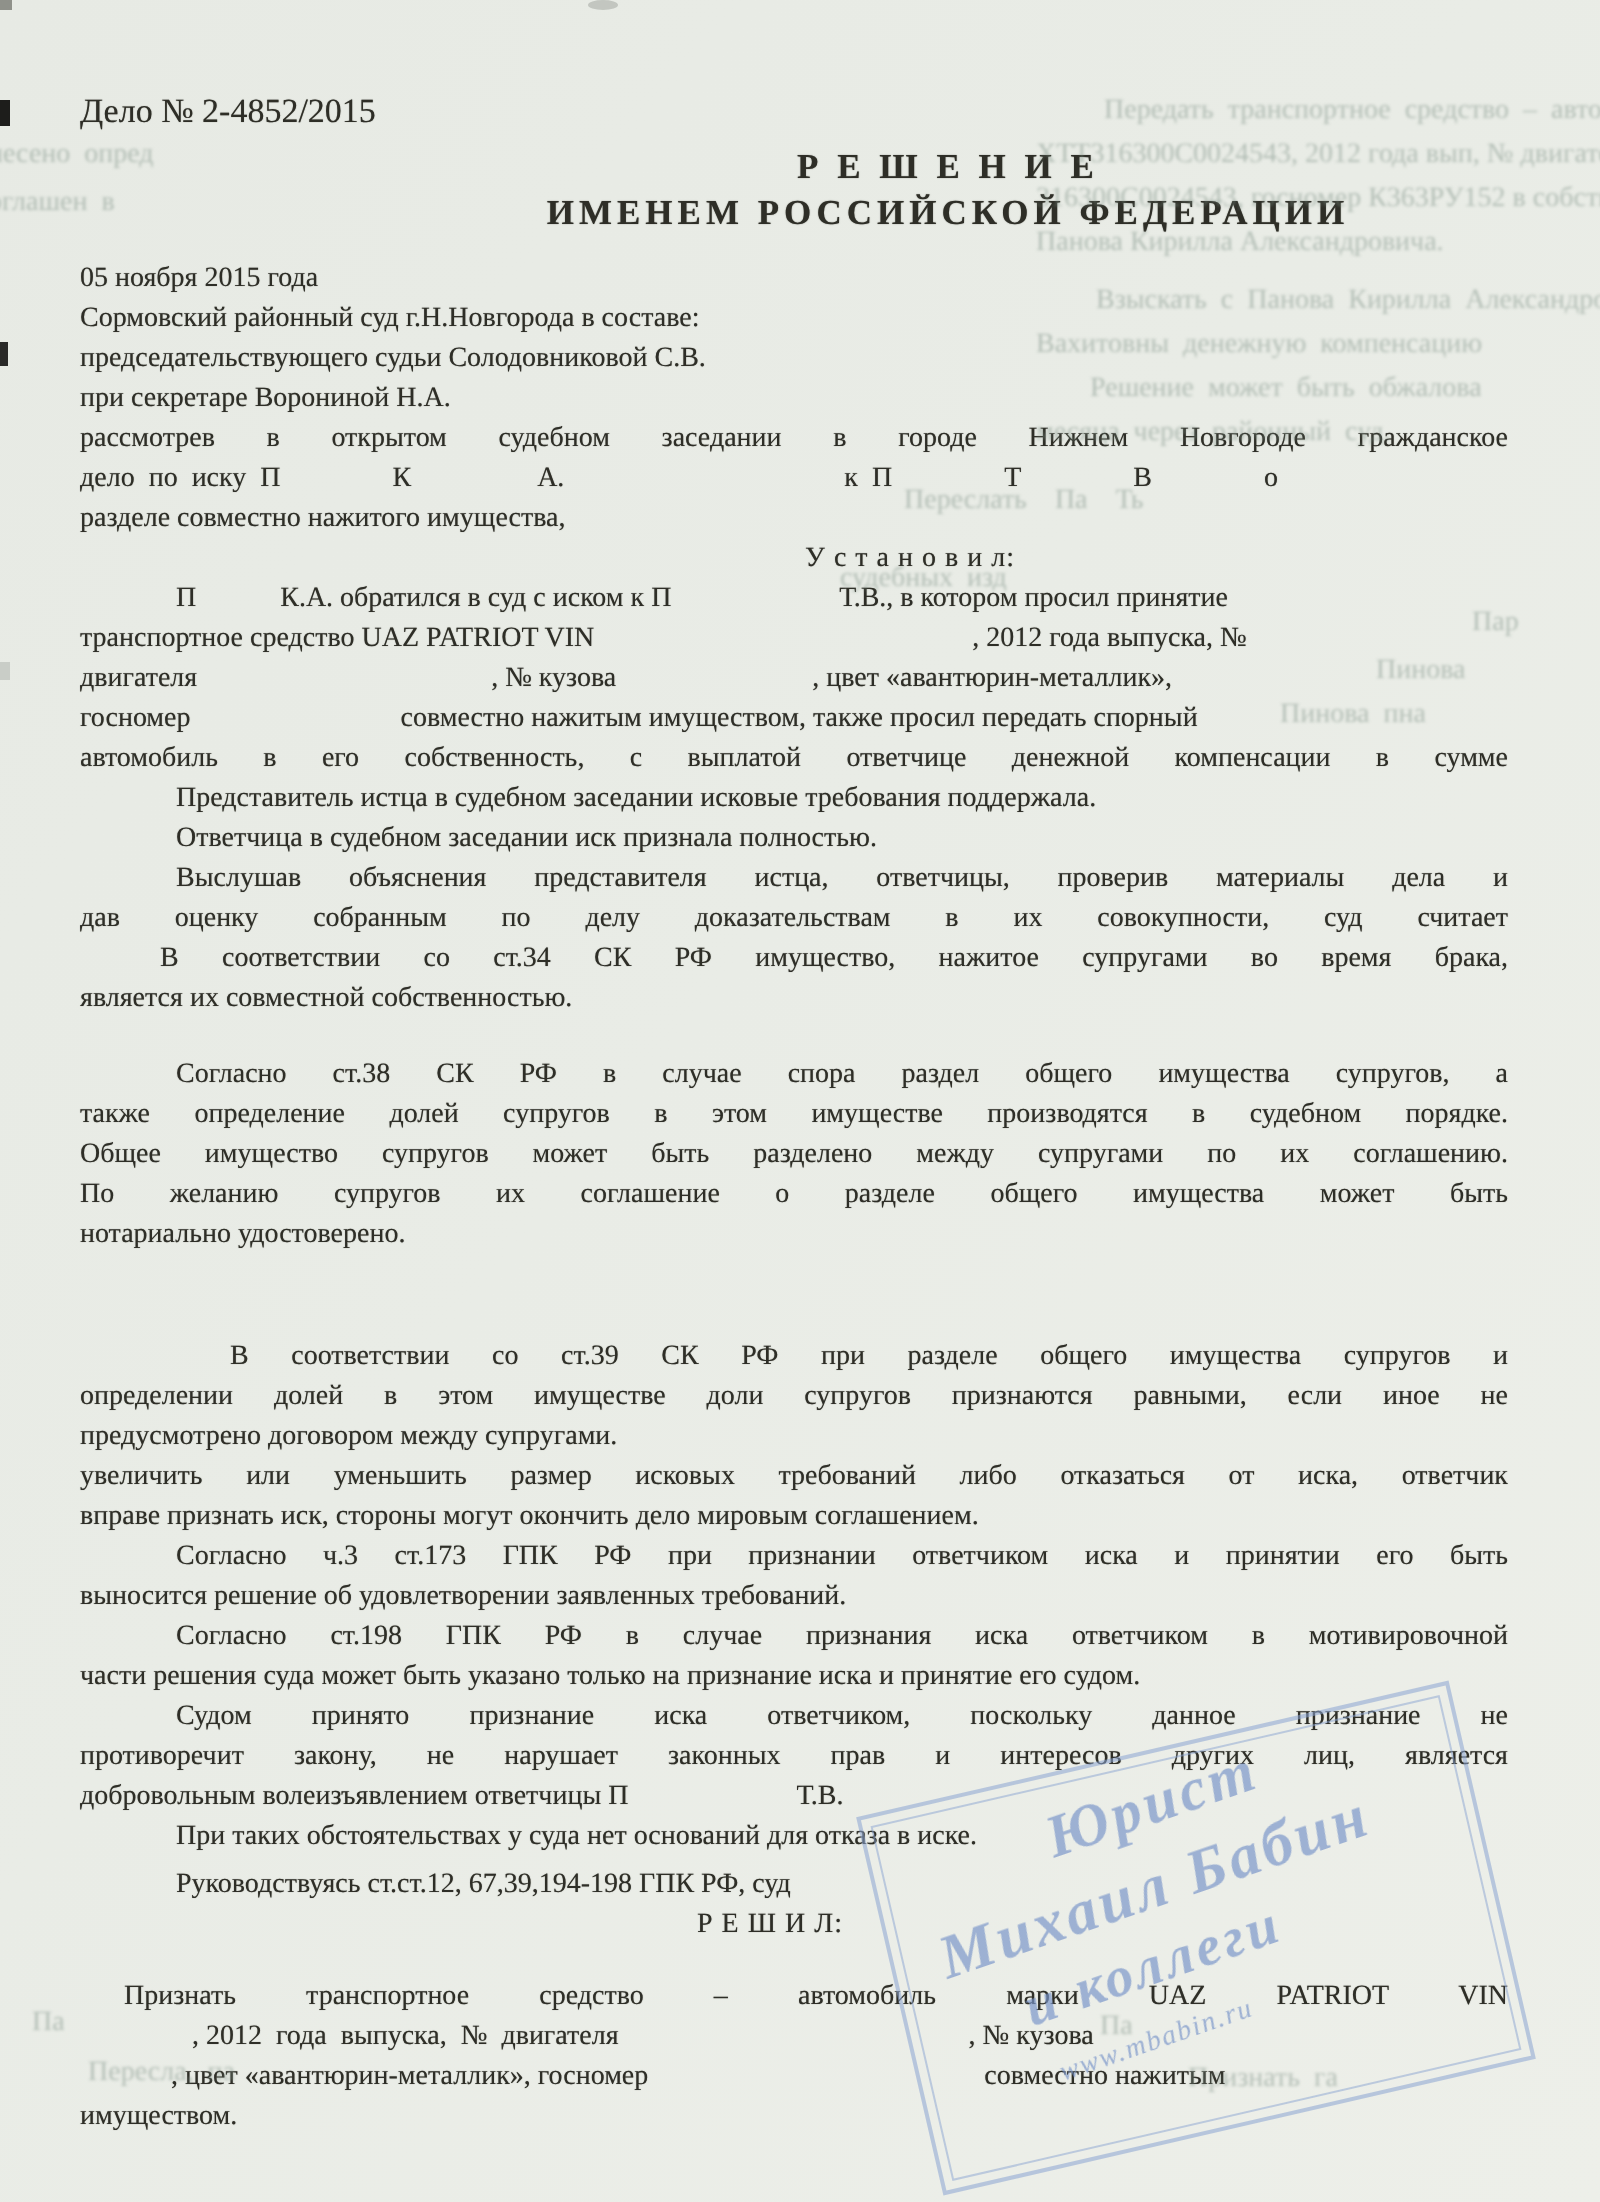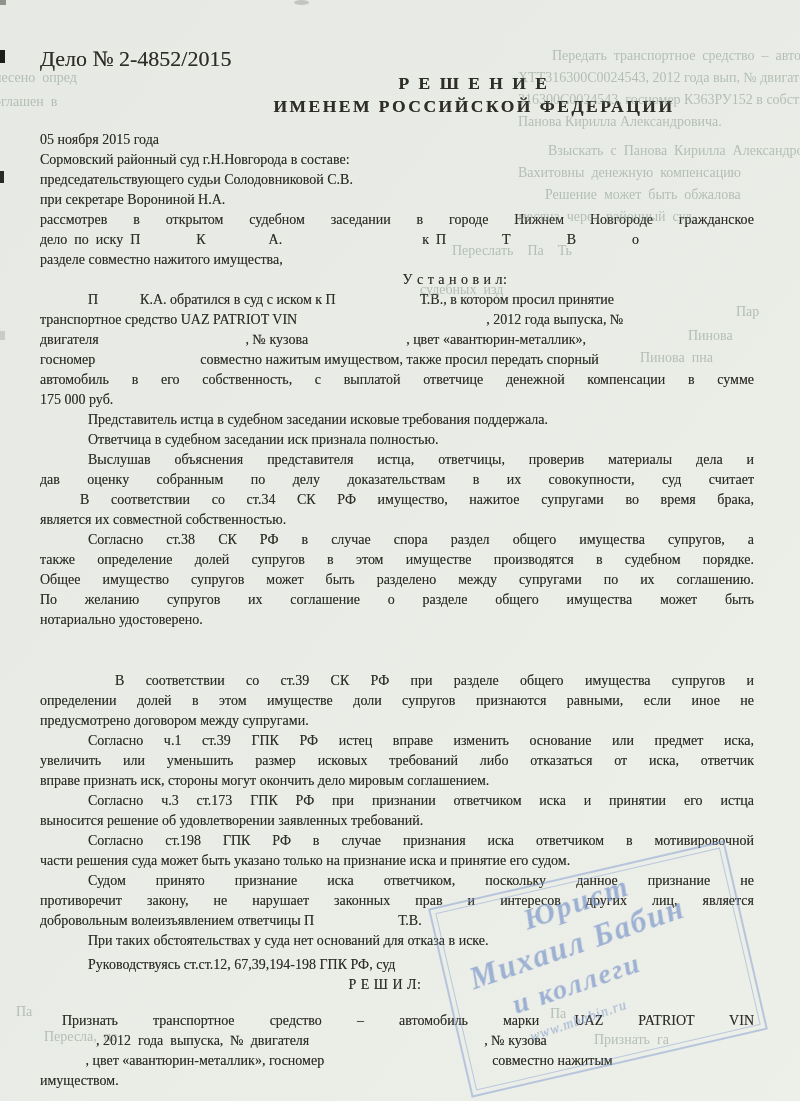--- a/index.html
+++ b/index.html
@@ -3,21 +3,21 @@
 <meta charset="utf-8">
 <style>
   html,body{margin:0;padding:0;background:#777;}
   #page{
     position:relative;width:800px;height:1101px;overflow:hidden;
     background:linear-gradient(128deg,#e7eae4 0%,#e9ece6 45%,#edefe9 100%);
     font-family:"Liberation Serif","DejaVu Serif",serif;
     color:#2e2e27;
   }
   
-  #case-number{position:absolute;left:40px;top:46px;font-size:22px;
+  #case-number{position:absolute;left:40px;top:46px;font-size:17px;
     text-shadow:0 0 .5px rgba(40,40,30,.55);}
   #title-block{position:absolute;left:40px;right:46px;top:72px;text-align:center;
     transform:translateX(77px);}
   .title-line{font-size:17.5px;font-weight:700;letter-spacing:2.5px;line-height:23px;
     text-shadow:0 0 .6px rgba(40,40,30,.6);}
   
   #doc-body{position:absolute;left:40px;top:130px;width:714px;font-size:14px;
     text-shadow:0 0 .5px rgba(40,40,30,.5);}
   .ln{line-height:20px;min-height:20px;position:relative;}
   .ln.j{text-align:justify;text-align-last:justify;}
@@ -73,39 +73,37 @@
       <div class="ln l">при  секретаре Ворониной Н.А.</div>
       <div class="ln j">рассмотрев в открытом судебном заседании в городе Нижнем Новгороде гражданское</div>
       <div class="ln g">дело  по  иску  П                К                  А.                                        к  П                Т                В                о</div>
       <div class="ln l">разделе совместно нажитого имущества,</div>
       <div class="ln c" style="left: 58px;">У с т а н о в и л:</div>
       <div class="ln g" style="text-indent: 48px;">П            К.А. обратился в суд с иском к П                        Т.В., в котором просил принятие</div>
       <div class="ln g">транспортное средство UAZ PATRIOT VIN                                                      , 2012 года выпуска, №</div>
       <div class="ln g">двигателя                                          , № кузова                            , цвет «авантюрин-металлик»,</div>
       <div class="ln g">госномер                              совместно нажитым имуществом, также просил передать спорный</div>
       <div class="ln j">автомобиль в его собственность, с выплатой ответчице денежной компенсации в сумме</div>
-      <div class="ln l">175 000 руб.</div>
       <div class="ln l" style="text-indent: 48px;">Представитель истца в судебном заседании исковые требования поддержала.</div>
       <div class="ln l" style="text-indent: 48px;">Ответчица в судебном заседании иск признала полностью.</div>
       <div class="ln j" style="text-indent: 48px;">Выслушав объяснения представителя истца, ответчицы, проверив материалы дела и</div>
       <div class="ln j">дав оценку собранным по делу доказательствам в их совокупности, суд считает</div>
       <div class="ln j" style="text-indent: 40px;">В соответствии со ст.34 СК РФ имущество, нажитое супругами во время брака,</div>
       <div class="ln l">является их совместной собственностью.</div>
-      <div class="ln j" style="text-indent: 48px;">Согласно  ст.38 СК РФ в случае спора раздел общего имущества супругов, а</div>
+      <div class="ln j" style="text-indent: 48px; margin-top: 18px;">Согласно  ст.38 СК РФ в случае спора раздел общего имущества супругов, а</div>
       <div class="ln j">также определение долей супругов в этом имуществе производятся в судебном порядке.</div>
       <div class="ln j">Общее имущество супругов может быть разделено между супругами по их соглашению.</div>
       <div class="ln j">По желанию супругов их соглашение о разделе общего имущества может быть</div>
       <div class="ln l">нотариально удостоверено.</div>
       <div class="ln j" style="text-indent: 75px; margin-top: 41px;">В соответствии со ст.39 СК РФ при разделе общего имущества супругов и</div>
       <div class="ln j">определении долей в этом имуществе доли супругов признаются равными, если иное не</div>
       <div class="ln l">предусмотрено договором между супругами.</div>
-      <div class="ln j" style="text-indent: 48px;">Согласно ч.1 ст.39 ГПК РФ истец вправе изменить основание или предмет иска,</div>
       <div class="ln j">увеличить или уменьшить размер исковых требований либо отказаться от иска, ответчик</div>
       <div class="ln l">вправе признать иск, стороны могут окончить дело мировым соглашением.</div>
-      <div class="ln j" style="text-indent: 48px;">Согласно ч.3 ст.173 ГПК РФ при признании ответчиком иска  и принятии его истца</div>
+      <div class="ln j" style="text-indent: 48px;">Согласно ч.3 ст.173 ГПК РФ при признании ответчиком иска  и принятии его быть</div>
       <div class="ln l">выносится решение об удовлетворении заявленных требований.</div>
       <div class="ln j" style="text-indent: 48px;">Согласно ст.198 ГПК РФ  в случае признания  иска ответчиком в мотивировочной</div>
       <div class="ln l">части решения суда может быть указано только на признание иска и принятие его судом.</div>
       <div class="ln j" style="text-indent: 48px;">Судом  принято  признание  иска  ответчиком,  поскольку  данное  признание  не</div>
       <div class="ln j">противоречит закону, не нарушает законных прав и интересов других лиц, является</div>
       <div class="ln g">добровольным волеизъявлением ответчицы П                        Т.В.</div>
       <div class="ln l" style="text-indent: 48px;">При таких обстоятельствах у суда нет оснований для отказа в иске.</div>
       <div class="ln l" style="text-indent: 48px; margin-top: 4px;">Руководствуясь ст.ст.12, 67,39,194-198 ГПК РФ, суд</div>
       <div class="ln c" style="left: -12px;">Р Е Ш И Л:</div>
       <div class="ln j" style="text-indent: 22px; margin-top: 16px;">Признать  транспортное  средство  –  автомобиль  марки  UAZ  PATRIOT  VIN</div>

